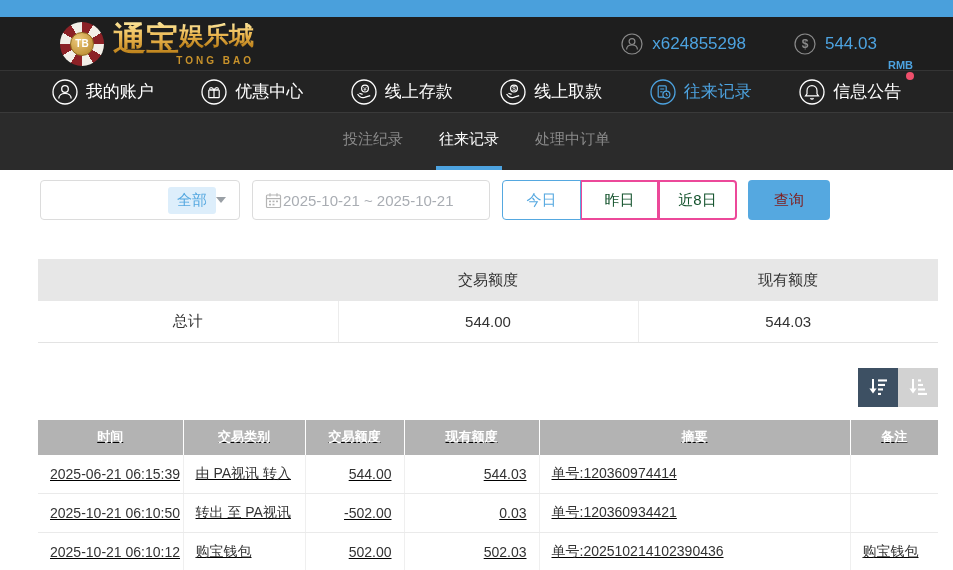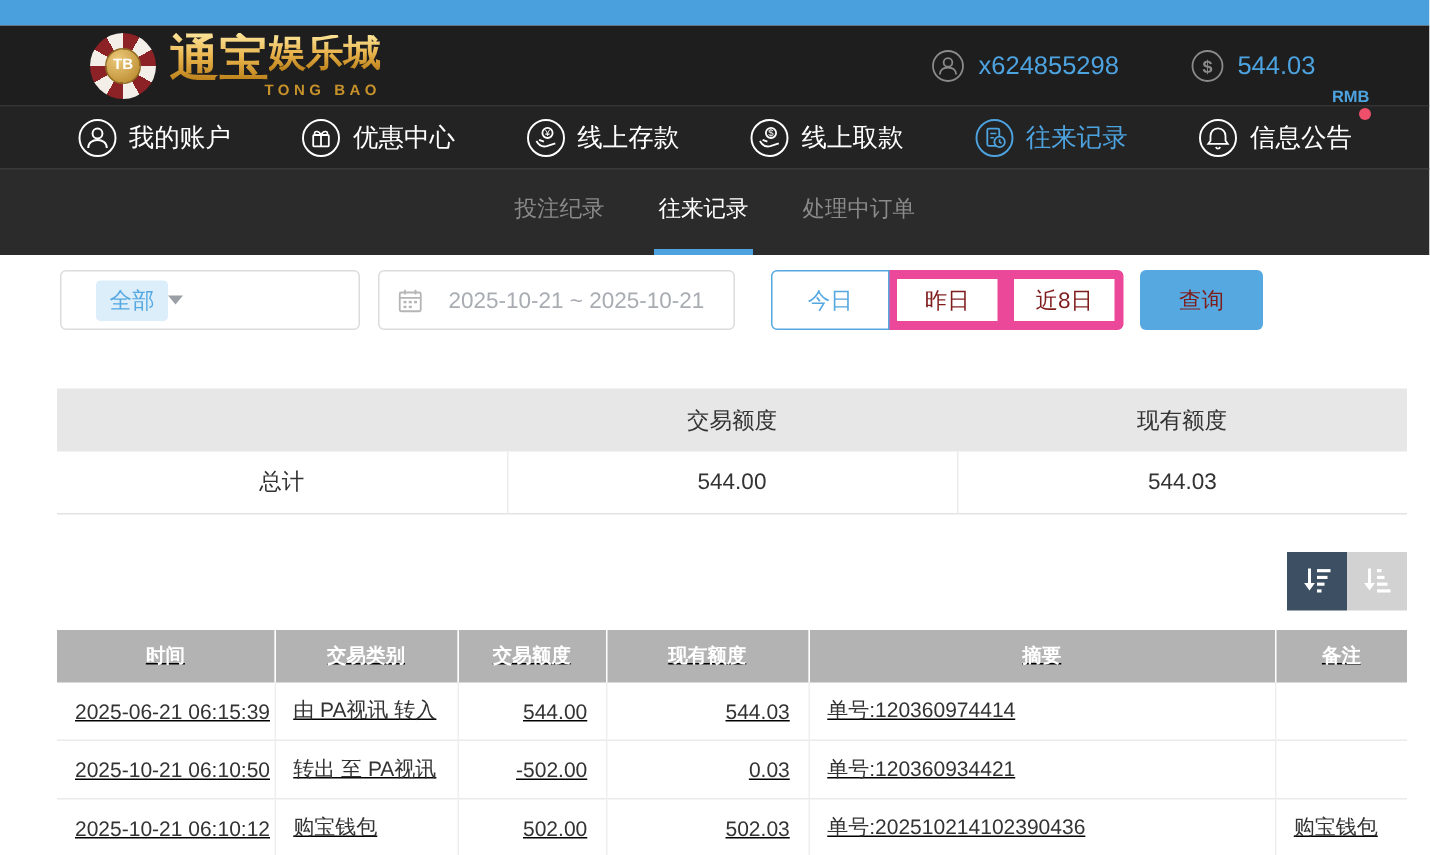--- a/index.html
+++ b/index.html
@@ -49,32 +49,32 @@
   
   .subnav { height:58px; background:#2b2b2b; border-top:1px solid #3a3a3a;
     display:flex; justify-content:center; gap:30px; }
   .subtab { display:flex; align-items:center; height:100%; padding:0 3px;
     color:#8a8a8a; font-size:15px; cursor:pointer; border-bottom:4px solid transparent; }
   .subtab.active { color:#fff; border-bottom:4px solid #4da3e0; }
 
   
   .filter-row { display:flex; align-items:center; margin:10px 0 0 40px; }
   .select-box { width:200px; height:40px; border:1px solid #dcdcdc; border-radius:4px;
-    display:flex; align-items:center; justify-content:flex-start;
+    display:flex; align-items:center; justify-content:flex-end;
     padding:0 13px 0 23px; cursor:pointer; }
   .tag { background:#ddeefb; color:#55a8e0; font-size:15px; padding:4px 9px;
     border-radius:3px; }
   .caret { width:0; height:0; border-left:5px solid transparent;
     border-right:5px solid transparent; border-top:6px solid #9aa0a6; }
   .date-box { width:238px; height:40px; border:1px solid #dcdcdc; border-radius:4px;
-    margin-left:12px; display:flex; align-items:center; gap:17px; padding:0 12px;
+    margin-left:12px; display:flex; align-items:center; gap:1px; padding:0 12px;
     color:#a9adb3; font-size:15px; cursor:pointer; }
-  .btn-group { display:flex; margin-left:24px; }
-  .quick-btn { width:79px; height:40px; background:#fff; border:6px solid #ec4899;
-    color:#7f1d1d; font-size:15px; display:flex; align-items:center;
+  .btn-group { display:flex; margin-left:12px; }
+  .quick-btn { width:79px; height:40px; background:#fff; border:2px solid #ec4899;
+    color:#14532d; font-size:15px; display:flex; align-items:center;
     justify-content:center; margin-left:-1px; cursor:pointer; }
   .quick-btn:first-child { border-radius:4px 0 0 4px; margin-left:0; }
   .quick-btn:last-child { border-radius:0 4px 4px 0; }
   .quick-btn.active { border:1px solid #55a8e0; color:#55a8e0; z-index:1; }
   .query-btn { width:82px; height:40px; background:#55a8e0; border:none; border-radius:4px;
     color:#7f1d1d; font-size:15px; margin-left:11px; display:flex; align-items:center;
     justify-content:center; cursor:pointer; }
 
   
   table { border-collapse:collapse; table-layout:fixed; }

